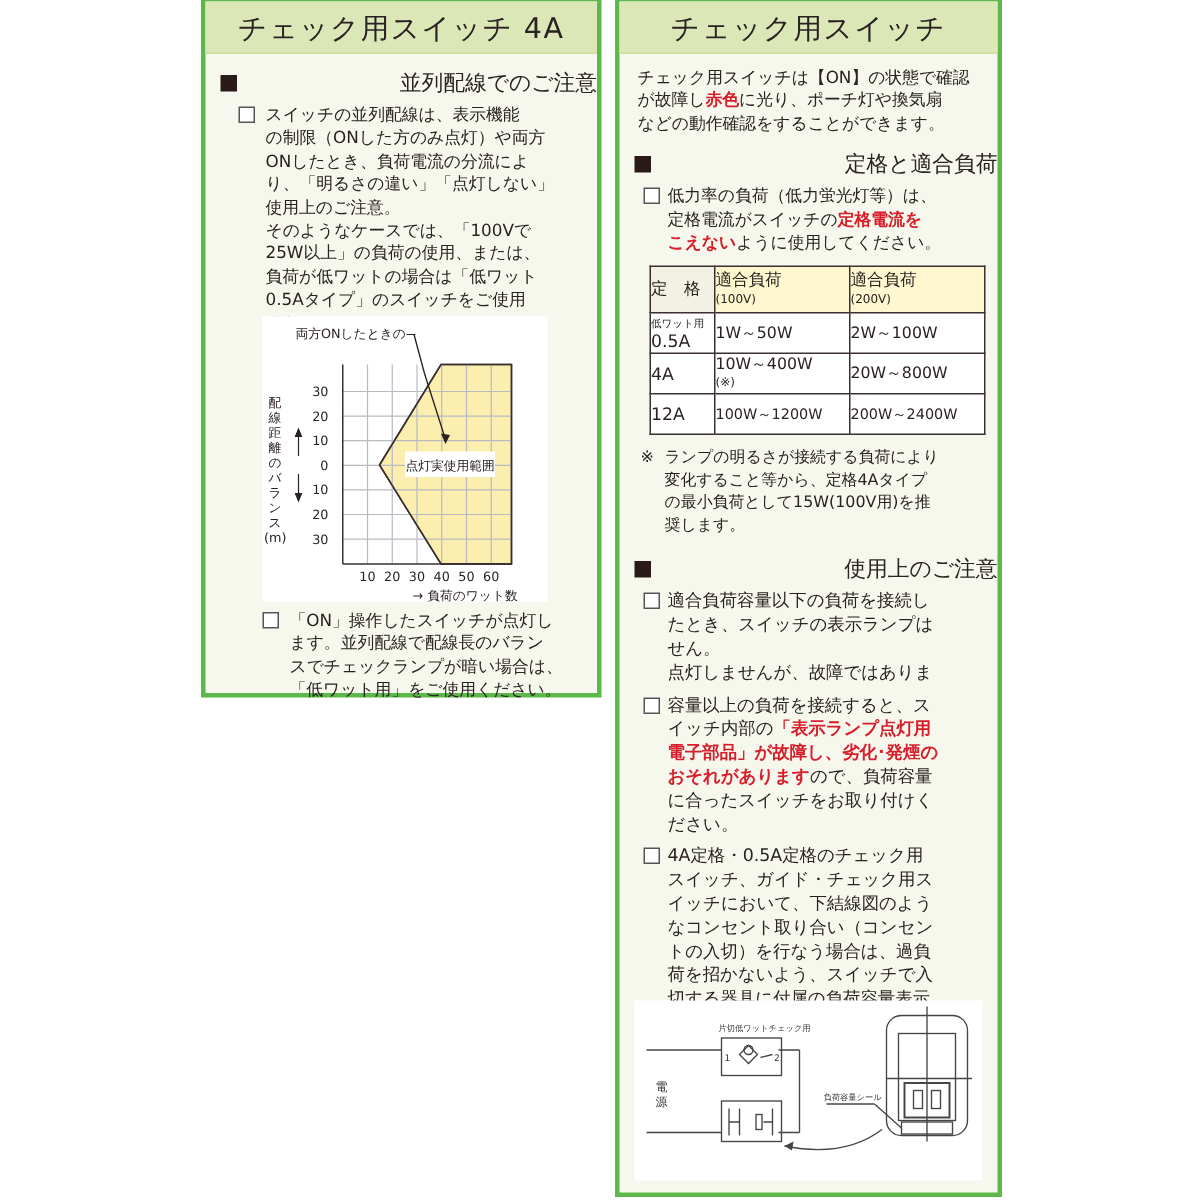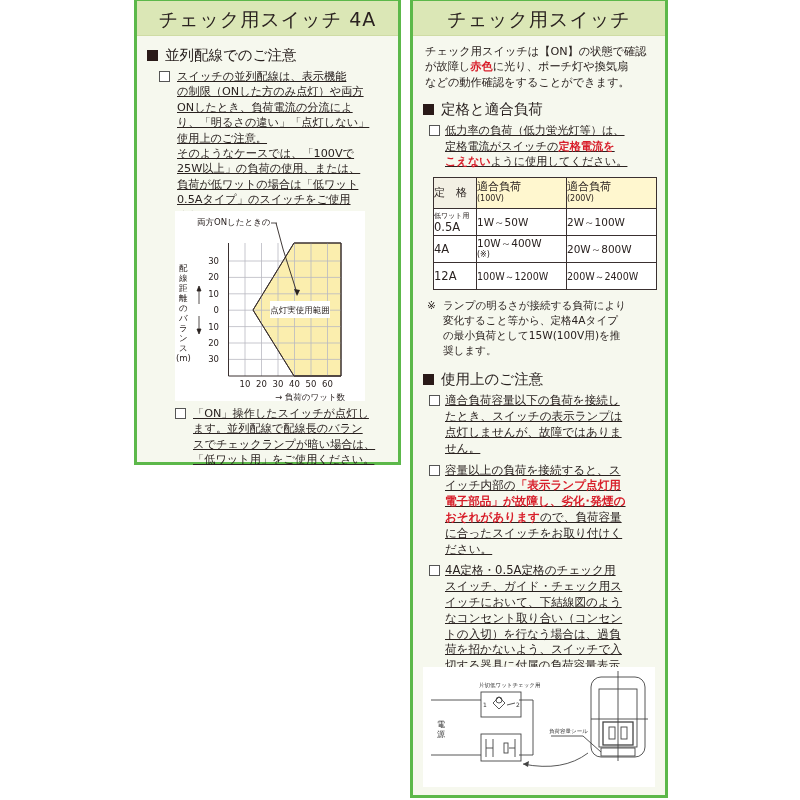--- a/index.html
+++ b/index.html
@@ -3,23 +3,23 @@
 <meta charset="utf-8">
 <style>
   html, body { margin:0; padding:0; }
   body { width:800px; height:800px; background:#ffffff; position:relative; overflow:hidden;
          font-family:"DejaVu Sans","Liberation Sans",sans-serif; color:#2a2220; }
   .panel { position:absolute; border:3px solid #5cb84a; background:#f6f8ee; box-sizing:border-box; }
   #left-panel { left:134px; top:-2px; width:267px; height:467px; }
   #right-panel { left:410px; top:-2px; width:258px; height:800px; }
   .panel-title { background:#dbe7b6; text-align:center; font-size:19px; letter-spacing:1px; color:#2a2220;
                  height:34px; line-height:36px; border-bottom:1px solid #cfdca4; }
-  .section-head { font-size:14.5px; margin:10px 0 4px 10px; display:flex; align-items:center; }
+  .section-head { font-size:14.5px; margin:10px 0 4px 10px; display:flex; align-items:center;justify-content:space-between; }
   .section-head .sq { display:inline-block; width:11px; height:11px; background:#2a1a18; margin-right:7px; }
-  .item { position:relative; font-size:11.2px; line-height:15.4px; padding-left:40px; margin-bottom:6px;text-decoration:underline; }
+  .item { position:relative; font-size:11.2px; line-height:15.4px; padding-left:40px; margin-bottom:6px; }
   .item .cb { position:absolute; left:22px; top:2px; width:9px; height:9px; border:1px solid #555; background:#fff; }
   .para { font-size:11.2px; line-height:15.4px; padding:8px 12px 2px 12px; }
   .red { color:#d81e2a; font-weight:bold; }
   
   #chart { position:absolute; left:38px; top:210px; width:190px; height:190px; background:#ffffff; }
   
   table.spec { border-collapse:collapse; margin:8px 0 0 20px; width:224px; font-size:10px; text-align:left; }
   table.spec th, table.spec td { border:1px solid #3a3030; padding:0; }
   table.spec th { background:#fff7cf; font-weight:normal; height:30px; line-height:12px; }
   table.spec th.rate { background:#f3f0e4; }
@@ -194,22 +194,22 @@
 
   <div class="section-head" style="margin-top:10px;">
     <span class="sq"></span>
     <span>使用上のご注意</span>
   </div>
 
   <div class="item" style="padding-left:32px; font-size:11.6px; line-height:15.8px;">
     <span class="cb" style="left:16px;"></span>
     <div>適合負荷容量以下の負荷を接続し</div>
     <div>たとき、スイッチの表示ランプは</div>
+    <div>せん。</div>
     <div>点灯しませんが、故障ではありま</div>
-    <div>せん。</div>
   </div>
 
   <div class="item" style="padding-left:32px; font-size:11.6px; line-height:15.8px;">
     <span class="cb" style="left:16px;"></span>
     <div>容量以上の負荷を接続すると、ス</div>
     <div><span>イッチ内部の</span><span class="red">「表示ランプ点灯用</span></div>
     <div class="red">電子部品」が故障し、劣化･発煙の</div>
     <div><span class="red">おそれがあります</span><span>ので、負荷容量</span></div>
     <div>に合ったスイッチをお取り付けく</div>
     <div>ださい。</div>

